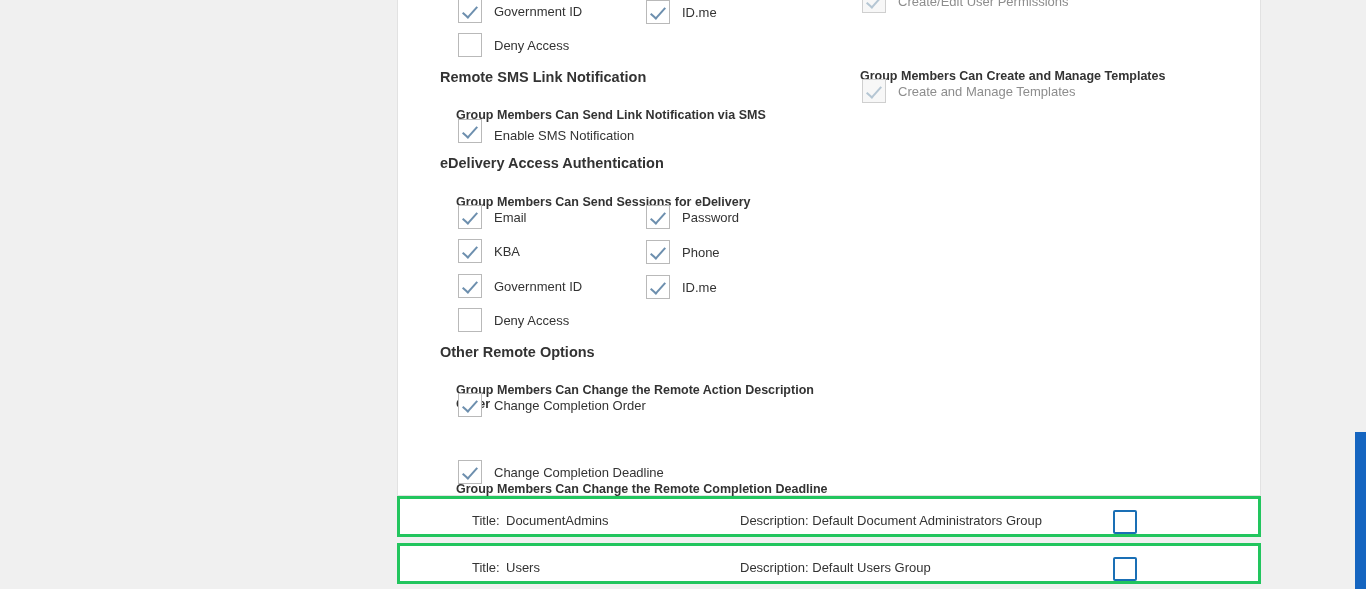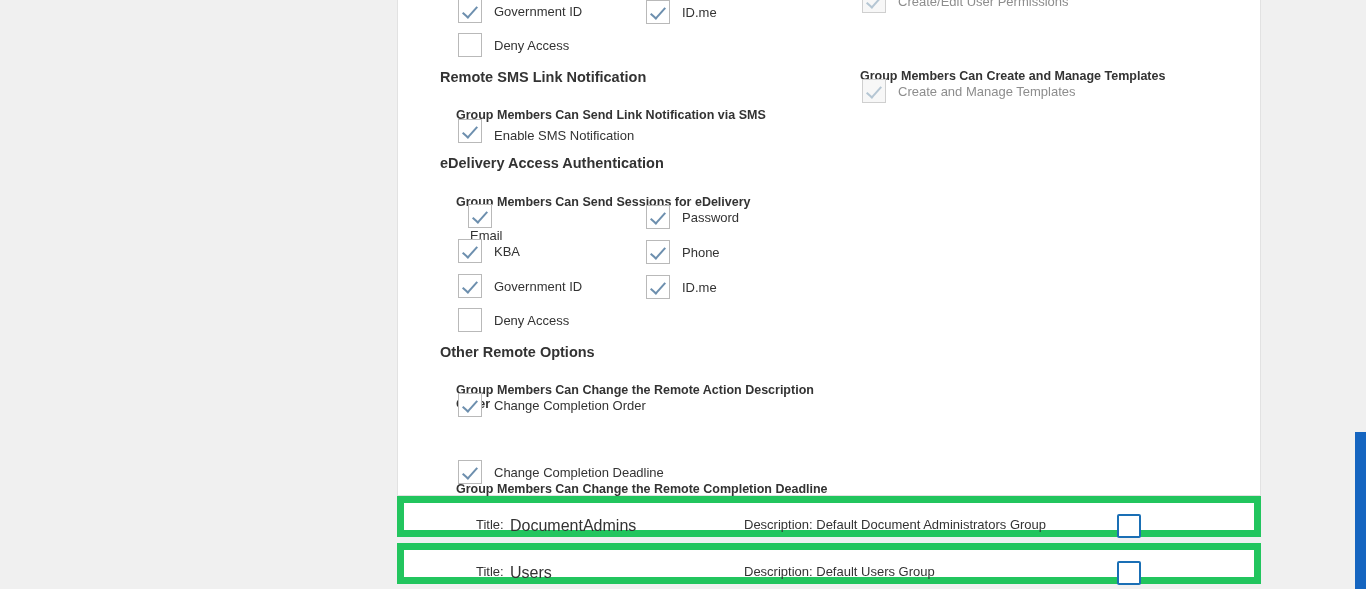--- a/index.html
+++ b/index.html
@@ -115,36 +115,36 @@
 
   
   .abs { position: absolute; }
 
   
   .grouprow {
     position: absolute;
     left: 397px;
     width: 864px;
     background: #ffffff;
-    border: 7px solid #22c55e;
+    border: 3px solid #22c55e;
     box-sizing: border-box;
     height: 41px;
   }
   .grouprow .g-title-label {
     position: absolute;
     left: 72px;
     top: 14px;
     font-size: 13px;
     color: #333333;
   }
   .grouprow .g-title-value {
     position: absolute;
     left: 106px;
     top: 14px;
-    font-size: 16px;
+    font-size: 13px;
     color: #333333;
   }
   .grouprow .g-desc {
     position: absolute;
     left: 340px;
     top: 14px;
     font-size: 13px;
     color: #333333;
   }
   .grouprow .g-box {
@@ -195,21 +195,21 @@
         <div class="section-title abs" style="left:0px; top:189px;">Remote SMS Link Notification</div>
         <div class="sub-title abs" style="left:0px; top:212px;">Group Members Can Send Link Notification via SMS</div>
         <div class="cbrow abs" style="left:18px; top:237px;align-items:flex-end;">
           <span class="cbox checked"></span>
           <span class="cblabel">Enable SMS Notification</span>
         </div>
 
         <div class="section-title abs" style="left:0px; top:275px;">eDelivery Access Authentication</div>
         <div class="sub-title abs" style="left:0px; top:299px;">Group Members Can Send Sessions for eDelivery</div>
 
-        <div class="cbrow abs" style="left:18px; top:324px;flex-direction:column;">
+        <div class="cbrow abs" style="left:18px; top:324px;">
           <span class="cbox checked"></span>
           <span class="cblabel">Email</span>
         </div>
         <div class="cbrow abs" style="left:206px; top:324px;">
           <span class="cbox checked"></span>
           <span class="cblabel">Password</span>
         </div>
 
         <div class="cbrow abs" style="left:18px; top:358px;">
           <span class="cbox checked"></span>

